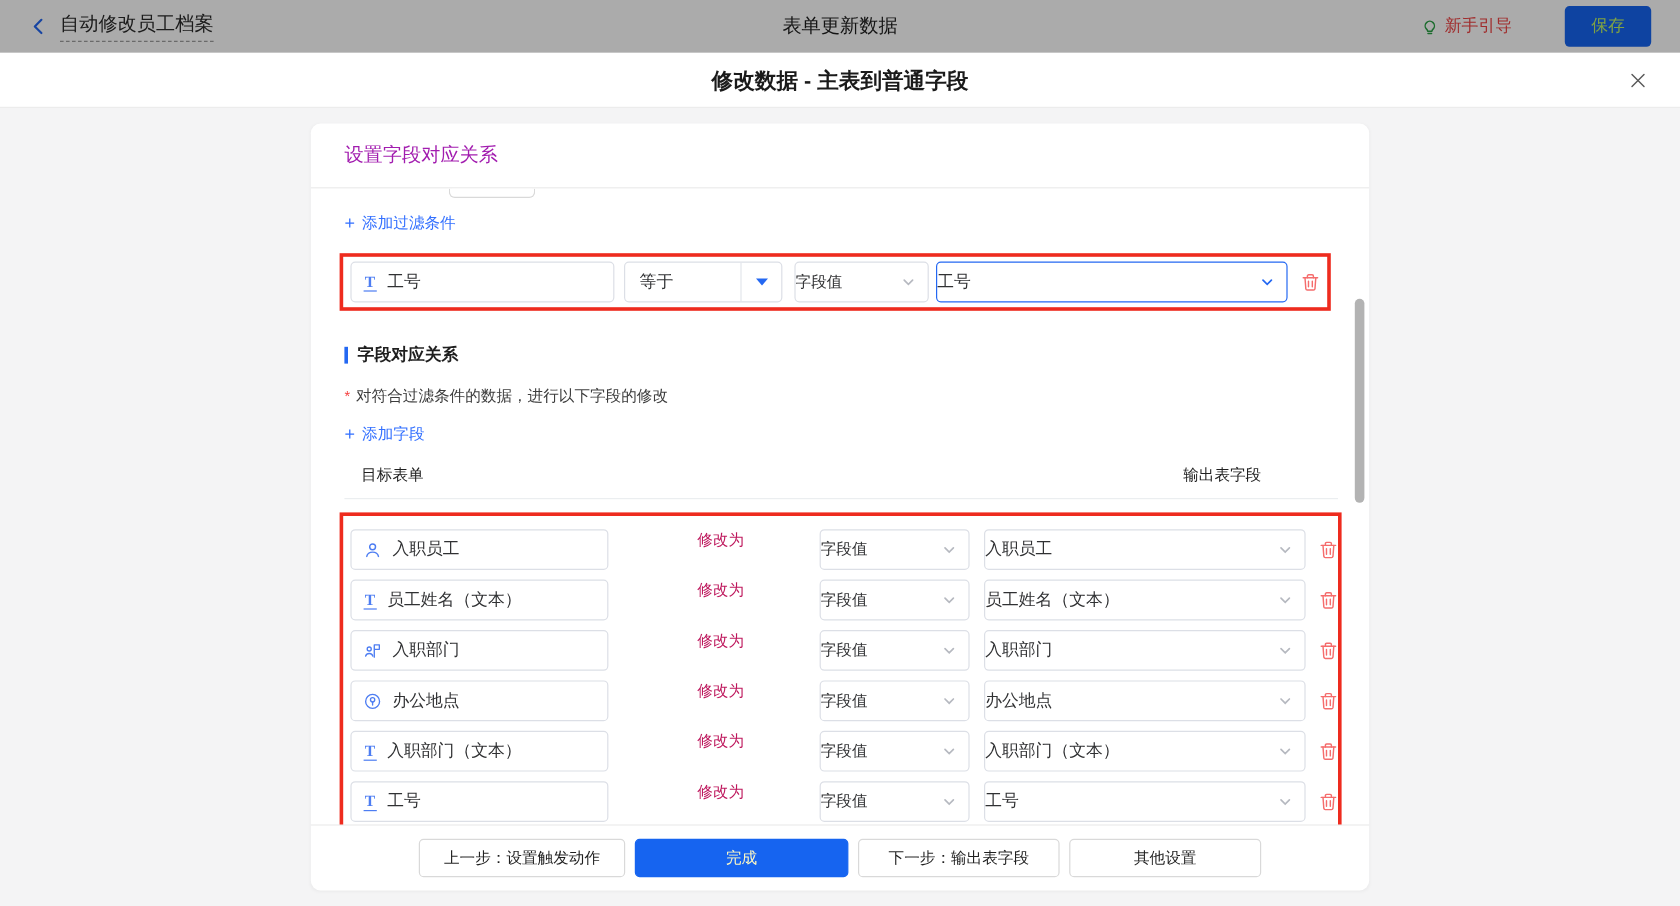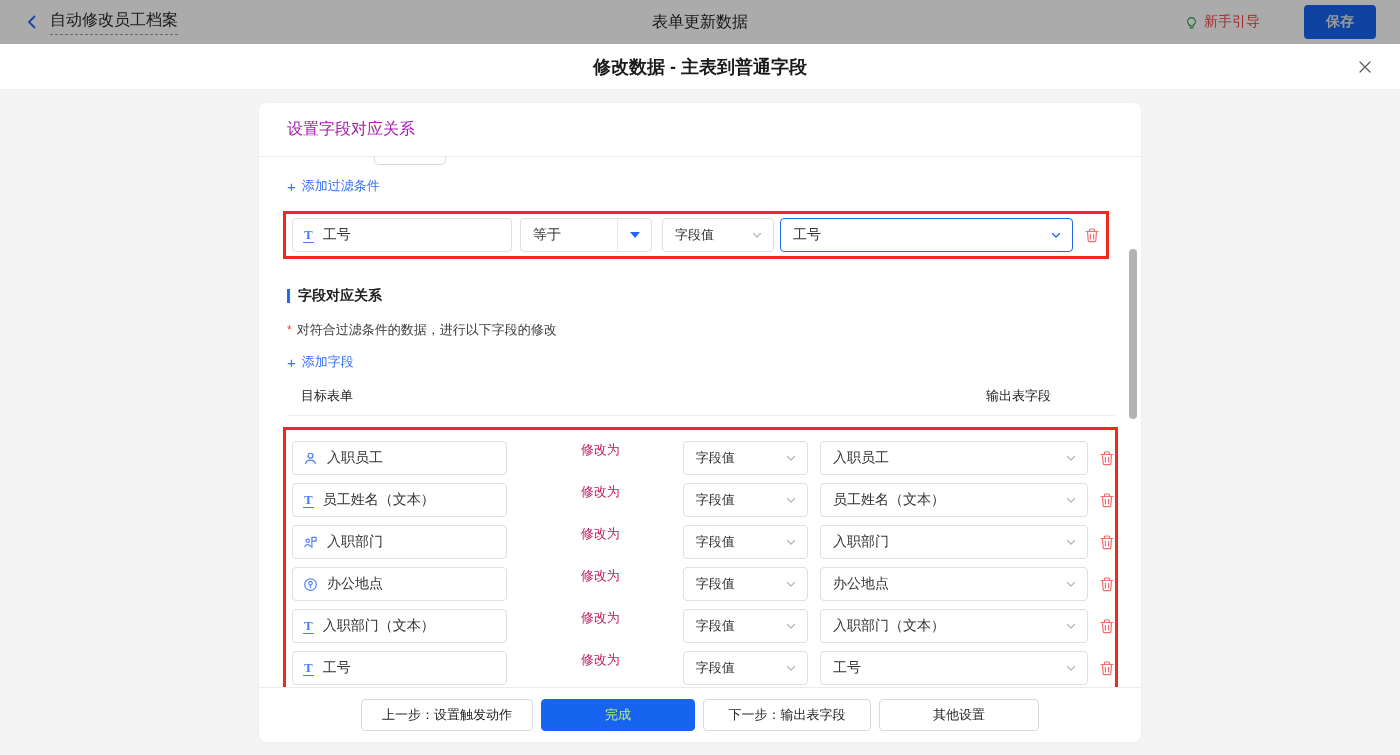--- a/index.html
+++ b/index.html
@@ -7,21 +7,21 @@
     font-family:"Liberation Sans","DejaVu Sans",sans-serif; color:#303133; background:#f4f4f5; }
 
   
   .topbar { position:relative; height:44px; background:#ffffff; display:flex; align-items:center; padding:0 24px; }
   .topbar::after { content:""; position:absolute; inset:0; background:rgba(0,0,0,0.33); pointer-events:none; }
   .back-btn { display:flex; align-items:center; cursor:pointer; }
   .flow-name { font-size:16px; color:#2b2b2b; margin-left:10px; padding-bottom:3px; border-bottom:1px dashed #9f9f9f; }
   .topbar-center { position:absolute; left:0; right:0; text-align:center; font-size:16px; color:#1f1f1f; }
   .topbar-right { margin-left:auto; display:flex; align-items:center; position:relative; z-index:0; }
   .guide { display:flex; align-items:center; gap:5px; color:#ef4444; font-size:14px; cursor:pointer; margin-right:44px; }
-  .save-btn { background:#1664f0; color:#e5e5e5; font-size:14px; border:none; border-radius:4px; padding:8px 22px; cursor:pointer;font-weight:bold; }
+  .save-btn { background:#1664f0; color:#bef264; font-size:14px; border:none; border-radius:4px; padding:8px 22px; cursor:pointer; }
 
   
   .modal-header { position:relative; height:46px; background:#fff; display:flex; align-items:center; justify-content:center; border-bottom:1px solid #ececec; }
   .modal-title { font-size:18px; font-weight:bold; color:#1a1a1a; }
   .modal-close { position:absolute; right:26px; top:14px; width:18px; height:18px; cursor:pointer; display:flex; align-items:center; justify-content:center; }
   .modal-body { height:665px; background:#f4f4f5; }
 
   
   .card { width:882px; height:639px; margin:13px auto 0; background:#fff; border-radius:8px; position:relative; box-shadow:0 1px 3px rgba(0,0,0,0.04); }
   .card-header { height:54px; display:flex; align-items:center; padding:0 28px; font-size:16px; color:#a21caf; border-bottom:1px solid #ebebeb; }
@@ -34,21 +34,21 @@
   .add-link .plus { font-size:15px; line-height:1; color:#3370ff; }
 
   
   .red-zone1 { margin:16px 0 0 24px; width:826px; height:48px; border:3px solid #ee2b1e; display:flex; align-items:center; padding:0 6px; }
   .red-zone2 { margin:11px 0 0 24px; width:835px; height:268px; border:3px solid #ee2b1e; padding:11px 0 0 6px; }
 
   .field-box { height:34px; width:220px; background:#fff; border:1px solid #dcdfe6; border-radius:4px; display:flex; align-items:center; padding:0 10px; gap:9px; font-size:14px; color:#303133; cursor:pointer; }
   .ticon { font-family:"Liberation Serif","DejaVu Serif",serif; font-size:13px; line-height:1; color:#4d7df2; border-bottom:1.5px solid #4d7df2; padding:0 1px 1px; font-weight:bold; }
   .ico { display:flex; align-items:center; }
 
-  .sel { height:34px; background:#fff; border:1px solid #dcdfe6; border-radius:4px; display:flex; align-items:center; justify-content:space-between; padding:0 10px 0 12px; font-size:13px; color:#303133; cursor:pointer; }
+  .sel { height:34px; background:#fff; border:1px solid #dcdfe6; border-radius:4px; display:flex; align-items:center; justify-content:space-between; padding:0 10px 0 0; font-size:13px; color:#303133; cursor:pointer; }
   .sel-eq { width:132px; margin-left:8px; padding:0; }
   .sel-eq .eq-label { padding-left:12px; font-size:14px; }
   .arrow-zone { width:34px; height:100%; display:flex; align-items:center; justify-content:center; border-left:1px solid #e3e6ec; }
   .sel-fv { width:112px; margin-left:10px; }
   .sel-out { flex:1; margin-left:6px; border-color:#2468f2; font-size:14px; }
   .trash { margin-left:11px; display:flex; align-items:center; cursor:pointer; }
 
   .section-head { display:flex; align-items:center; gap:8px; margin:28px 0 0 28px; }
   .blue-bar { width:3px; height:14px; background:#2468f2; }
   .section-title { font-size:14px; font-weight:bold; color:#1f1f1f; }
@@ -62,21 +62,21 @@
   .map-row .modify { width:45px; margin-left:74px; font-size:13px; color:#be185d; }
   .map-row .sel-fv2 { width:128px; margin-left:58px; }
   .map-row .sel-out2 { width:268px; margin-left:12px; flex:none; border-color:#dcdfe6; }
 
   .card-footer { height:55px; border-top:1px solid #ebebeb; display:flex; align-items:center; justify-content:center; gap:8px; }
   .f-btn { height:32px; border:1px solid #d9d9d9; background:#fff; border-radius:4px; font-size:13px; color:#1f1f1f; cursor:pointer; padding:0 10px;
     font-family:"Liberation Sans","DejaVu Sans",sans-serif; }
   .f-btn.prev { width:172px; }
   .f-btn.next { width:168px; }
   .f-btn.other { width:160px; }
-  .f-btn.done { width:154px; background:#1664f0; border-color:#1664f0; color:#bef264; }
+  .f-btn.done { width:178px; background:#1664f0; border-color:#1664f0; color:#fef9c3; }
 </style>
 </head>
 <body>
 
 <div class="topbar">
   <span class="back-btn">
     <svg width="16" height="16" viewBox="0 0 16 16" fill="none" stroke="#2468f2" stroke-width="1.8" stroke-linecap="round" stroke-linejoin="round">
         <path d="M10.5 2.5 L5 8 L10.5 13.5"></path>
       </svg>
   </span>

